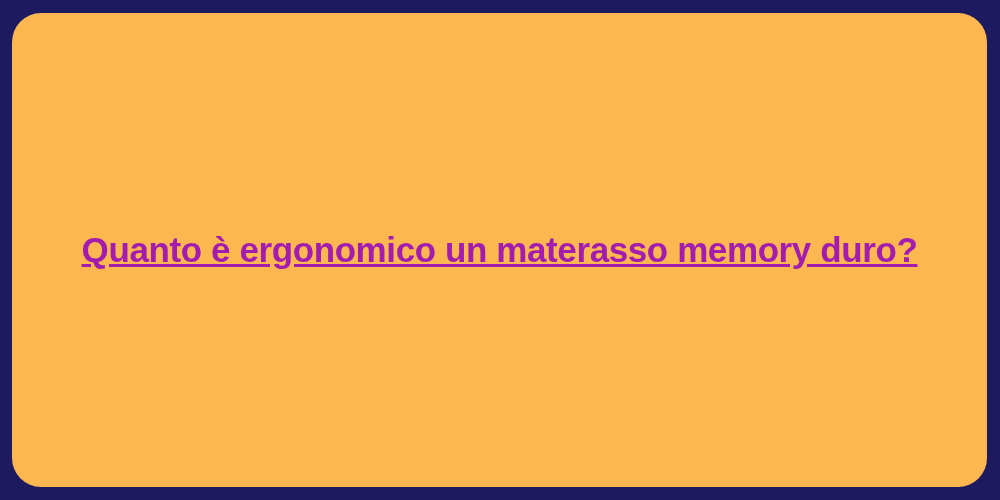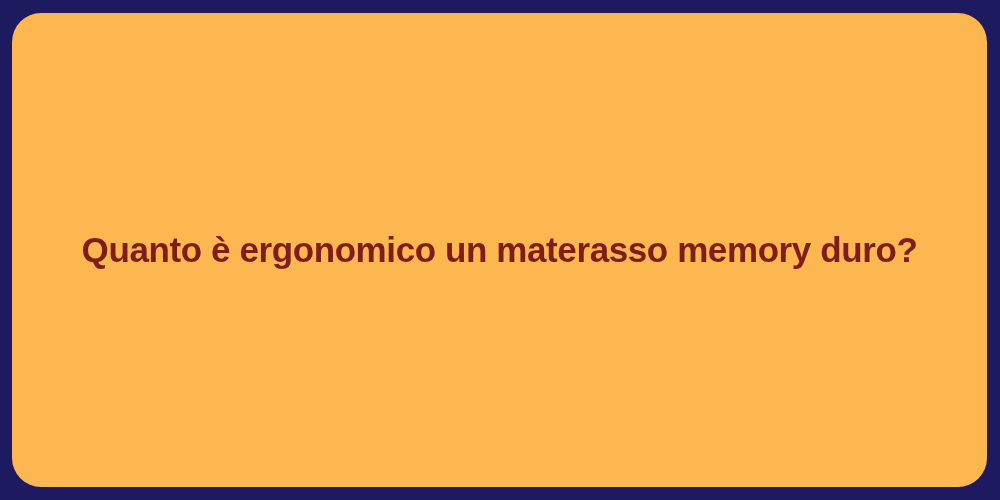--- a/index.html
+++ b/index.html
@@ -26,29 +26,30 @@
     height: 100%;
     background: #FDB750;
     border-radius: 29px;
     display: flex;
     align-items: center;
     justify-content: center;
     text-align: center;
   }
   #card-title {
     display: block;
-    color: #7f1d1d;
+    color: #a21caf;
     font-family: "Liberation Sans", sans-serif;
     font-size: 35px;
     font-weight: 700;
     letter-spacing: -0.4px;
     line-height: 1.15;
     padding: 0 40px;
     margin: 0;
     white-space: nowrap;
+    text-decoration: underline;
   }
 </style>
 </head>
 <body>
 
 <div id="card-frame">
   <div id="card-surface">
     <h1 id="card-title">Quanto è ergonomico un materasso memory duro?</h1>
   </div>
 </div>

